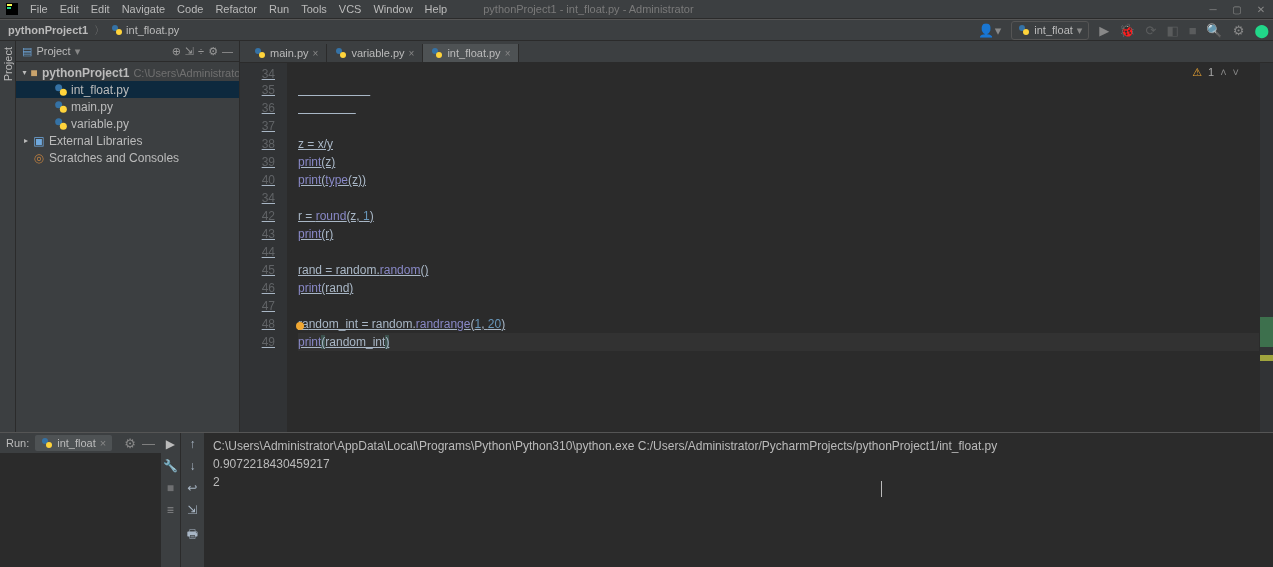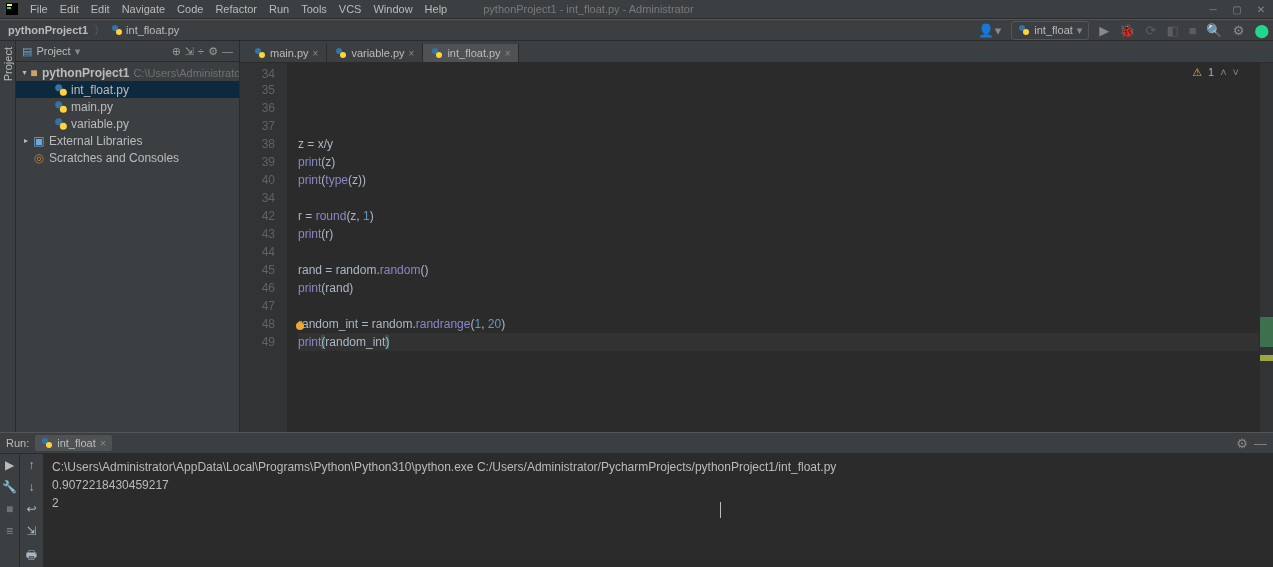--- a/index.html
+++ b/index.html
@@ -48,21 +48,21 @@
   .icon-lib { color: #6fa8dc; }
   .icon-scr { color: #c08040; }
 
   
   .editor-side { flex: 1; display: flex; flex-direction: column; min-width: 0; overflow: hidden; }
   .editor-tabs { display: flex; align-items: flex-end; height: 22px; background: #3c3f41; border-bottom: 1px solid #2b2b2b; padding-left: 6px; font-size: 11px; }
   .etab { display: flex; align-items: center; gap: 4px; padding: 3px 8px; color: #bbb; border-right: 1px solid #2b2b2b; }
   .etab.active { background: #4e5254; }
   .etab .close { color: #888; font-size: 10px; }
 
-  .editor-body { flex: 1; display: flex; min-height: 0; }
+  .editor-body { flex: 1; display: flex; min-height: 0; text-decoration: underline; }
   .gutter { width: 48px; background: #313335; font-family: Consolas, monospace; font-size: 12px; color: #606366; text-align: right; padding-right: 12px; border-right: 1px solid #2b2b2b; }
   .gutter-line { height: 18px; line-height: 18px; padding-top: 0; }
   .gutter-line.first { padding-top: 2px; }
   .code { flex: 1; background: #2b2b2b; font-family: Consolas, monospace; font-size: 12px; padding-left: 10px; position: relative; white-space: pre; line-height: 18px; }
   .code-line { height: 18px; }
   .code-line.first { padding-top: 2px; }
   .code .fn { color: #8888c6; }
   .code .bi { color: #8888c6; text-align: right; }
   .code .num { color: #6897bb; }
   .cur-line { background: #323232; }
@@ -70,21 +70,21 @@
   .warn-dot { position: absolute; left: -6px; width: 8px; height: 8px; background: #f0a732; border-radius: 50%; }
 
   
   .indicators { position: absolute; top: 0; right: 20px; display: flex; align-items: center; gap: 6px; font-size: 11px; color: #aaa; }
   .right-strip { width: 14px; background: #313335; border-left: 1px solid #2b2b2b; position: relative; }
   .right-strip .mark { position: absolute; right: 0; width: 100%; }
   .right-strip .mark.y { background: #a0a53e; }
   .right-strip .mark.g { background: #3d704d; }
 
   
-  .run-window { height: 135px; border-top: 1px solid #555; display: flex; flex-direction: column; background: #2b2b2b; }
+  .run-window { height: 135px; border-top: 1px solid #555; display: flex; flex-direction: row; background: #2b2b2b; }
   .run-header { height: 21px; background: #3c3f41; border-bottom: 1px solid #2b2b2b; display: flex; align-items: center; padding: 0 6px; gap: 6px; font-size: 11px; color: #bbb; }
   .run-header .flex { flex: 1; }
   .run-body { flex: 1; display: flex; }
   .run-gutter { width: 40px; background: #3c3f41; display: flex; flex-direction: column; align-items: center; padding-top: 4px; gap: 8px; border-right: 1px solid #2b2b2b; }
   .run-gutter .rg-item { width: 14px; height: 14px; display: flex; align-items: center; justify-content: center; font-size: 12px; color: #bbb; }
   .run-gutter2 { width: 24px; background: #3c3f41; display:flex; flex-direction:column; gap:8px; align-items:center; padding-top:4px; border-right:1px solid #2b2b2b;}
   .run-out { flex: 1; font-family: Consolas, monospace; font-size: 12px; color: #bbb; padding: 4px 8px; line-height: 18px; position: relative; }
   .run-out .line { height: 18px; white-space: pre; }
   .caret { position: absolute; width: 1px; height: 16px; background: #bbb; }
 

